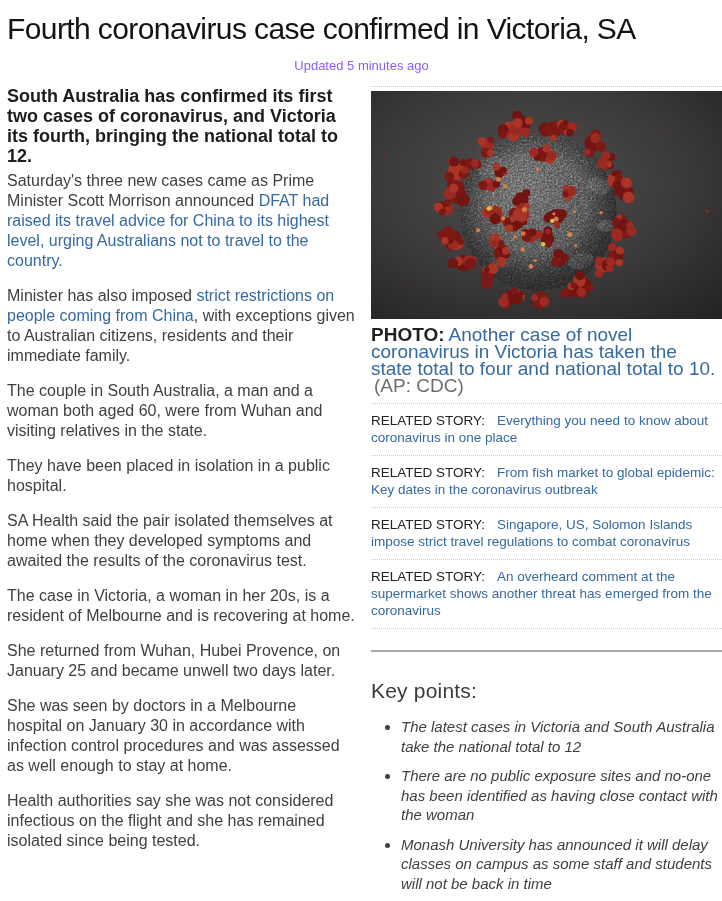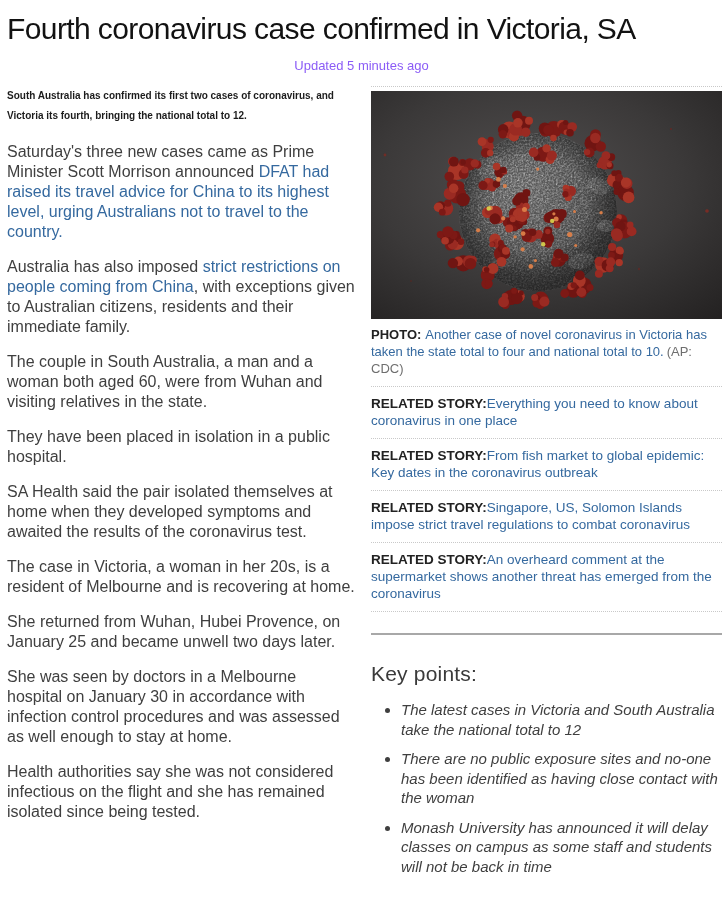--- a/index.html
+++ b/index.html
@@ -22,33 +22,33 @@
   }
   h1.headline span { display: block; }
   .updated { margin-top: 11px; font-size: 13px; color: #8b5cf6; text-align: center; }
 
   
   .cols { display: flex; gap: 16px; margin-top: 13px; align-items: flex-start; }
   .col-left  { width: 348px; flex: none; }
   .col-right { width: 351px; flex: none; }
 
   
-  .lede { font-weight: 700; color: #1c1c1c; font-size: 10px; line-height: 20px; margin: 0 0 16px; }
+  .lede { font-weight: 700; color: #1c1c1c; font-size: 18px; line-height: 20px; margin: 0 0 5px; }
   .para { font-size: 16px; line-height: 20px; margin: 0 0 15px; color: #3f3f3f; }
   a.link { color: #35699f; text-decoration: none; cursor: pointer; }
 
   
   .media { border-top: 1px dotted #c9c9c9; padding-top: 4px; }
   .photo { width: 351px; height: 228px; overflow: hidden; background: #2a2828; }
   .photo svg { display: block; }
-  .caption { font-size: 13px; line-height: 17px; padding: 7px 0 9px; border-bottom: 1px dotted #c9c9c9; }
+  .caption { font-size: 19px; line-height: 17px; padding: 7px 0 9px; border-bottom: 1px dotted #c9c9c9; }
   .cap-label { font-weight: 700; color: #222222; margin-right: 4px; }
   .attribution { color: #6e6e6e; margin-left: 3px; }
   .related-item { font-size: 13.5px; line-height: 17px; padding: 8px 0 9px; border-bottom: 1px dotted #c9c9c9; }
-  .rs-label { font-weight: 700; color: #222222; margin-right: 0; }
+  .rs-label { font-weight: 400; color: #222222; margin-right: 12px; }
 
   
   .keypoints { margin-top: 21px; border-top: 2px solid #a8a8a8; padding-top: 27px; }
   .kp-heading { font-size: 21px; font-weight: 400; color: #3a3a3a; margin: 0; letter-spacing: 0.2px; }
   .kp-list { margin: 14px 0 0; padding-left: 30px; }
   .kp-list li { font-size: 15px; line-height: 19.5px; margin-bottom: 10px; color: #3f3f3f; font-style: italic; }
 </style>
 </head>
 <body>
 
@@ -60,21 +60,21 @@
 
   <div class="updated">Updated 5 minutes ago</div>
 
   <div class="cols">
 
     <div class="col-left">
       <p class="lede">South Australia has confirmed its first two cases of coronavirus, and Victoria its fourth, bringing the national total to 12.</p>
 
       <p class="para"><span>Saturday's three new cases came as Prime Minister Scott Morrison announced </span><a class="link">DFAT had raised its travel advice for China to its highest level, urging Australians not to travel to the country.</a></p>
 
-      <p class="para"><span>Australia has also imposed </span><a class="link">strict restrictions on people coming from China</a><span>, with exceptions given to Australian citizens, residents and their immediate family.</span></p>
+      <p class="para"><span>Minister has also imposed </span><a class="link">strict restrictions on people coming from China</a><span>, with exceptions given to Australian citizens, residents and their immediate family.</span></p>
 
       <p class="para">The couple in South Australia, a man and a woman both aged 60, were from Wuhan and visiting relatives in the state.</p>
       <p class="para">They have been placed in isolation in a public hospital.</p>
       <p class="para">SA Health said the pair isolated themselves at home when they developed symptoms and awaited the results of the coronavirus test.</p>
       <p class="para">The case in Victoria, a woman in her 20s, is a resident of Melbourne and is recovering at home.</p>
       <p class="para">She returned from Wuhan, Hubei Provence, on January 25 and became unwell two days later.</p>
       <p class="para">She was seen by doctors in a Melbourne hospital on January 30 in accordance with infection control procedures and was assessed as well enough to stay at home.</p>
       <p class="para">Health authorities say she was not considered infectious on the flight and she has remained isolated since being tested.</p>
     </div>
 

